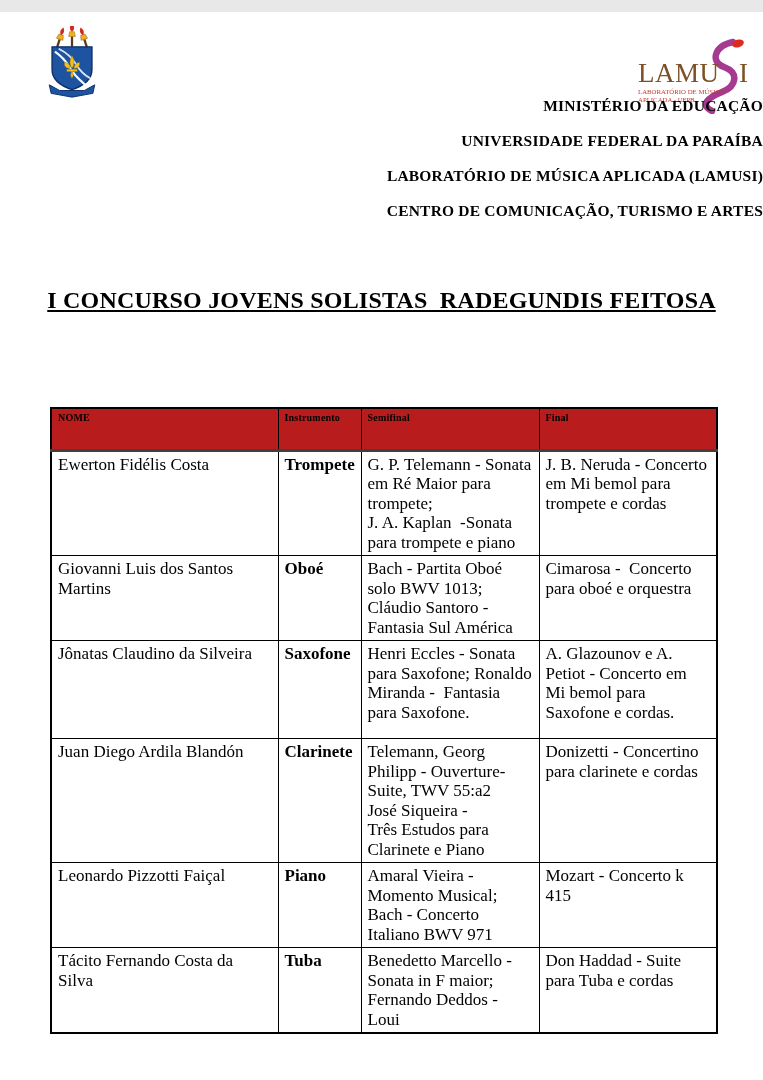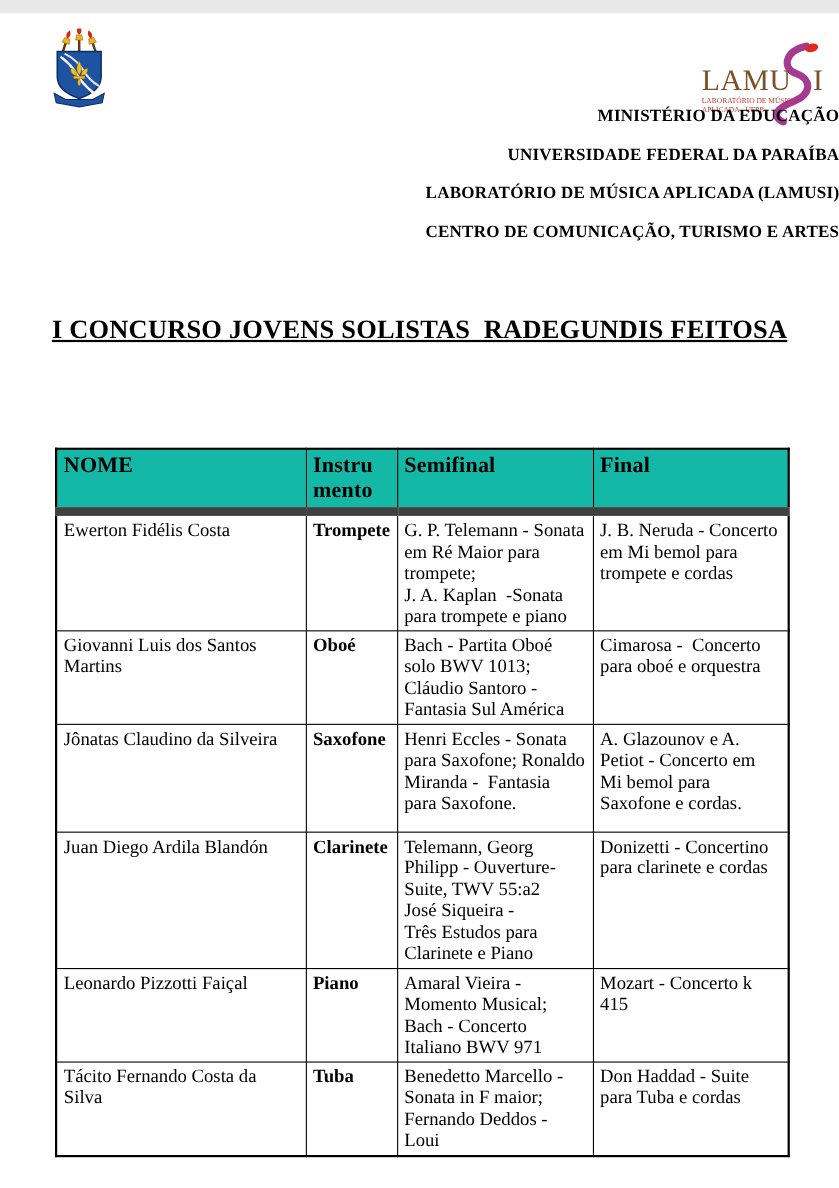--- a/index.html
+++ b/index.html
@@ -34,22 +34,22 @@
   .doc-table-wrap { position:absolute; left:50px; top:395px; width:666px; }
   table.doc-table {
     border-collapse:collapse; table-layout:fixed; width:666px;
     border:2px solid #000;
   }
   .doc-table th, .doc-table td {
     border:1.5px solid #000; vertical-align:top; text-align:left;
     padding:3px 6px; overflow:hidden;
   }
   .doc-table th {
-    background:#14b8a6; font-size:20px; font-weight:bold;
-    border-bottom:8px solid #404040; letter-spacing:.2px;
+    background:#b91c1c; font-size:10px; font-weight:bold;
+    border-bottom:3px solid #404040; letter-spacing:.2px;
   }
   .doc-table th.col-instrumento { word-break:break-all; padding-right:14px; }
   .doc-table td { font-size:17px; line-height:19.5px; white-space:pre-wrap; }
   .doc-table td.cell-instrumento { font-weight:bold; }
   tr.hrow { height:42px; }
   tr.r1 { height:99px; } tr.r2 { height:77px; } tr.r3 { height:98px; }
   tr.r4 { height:116px; } tr.r5 { height:59px; } tr.r6 { height:57px; }
 </style>
 </head>
 <body>

